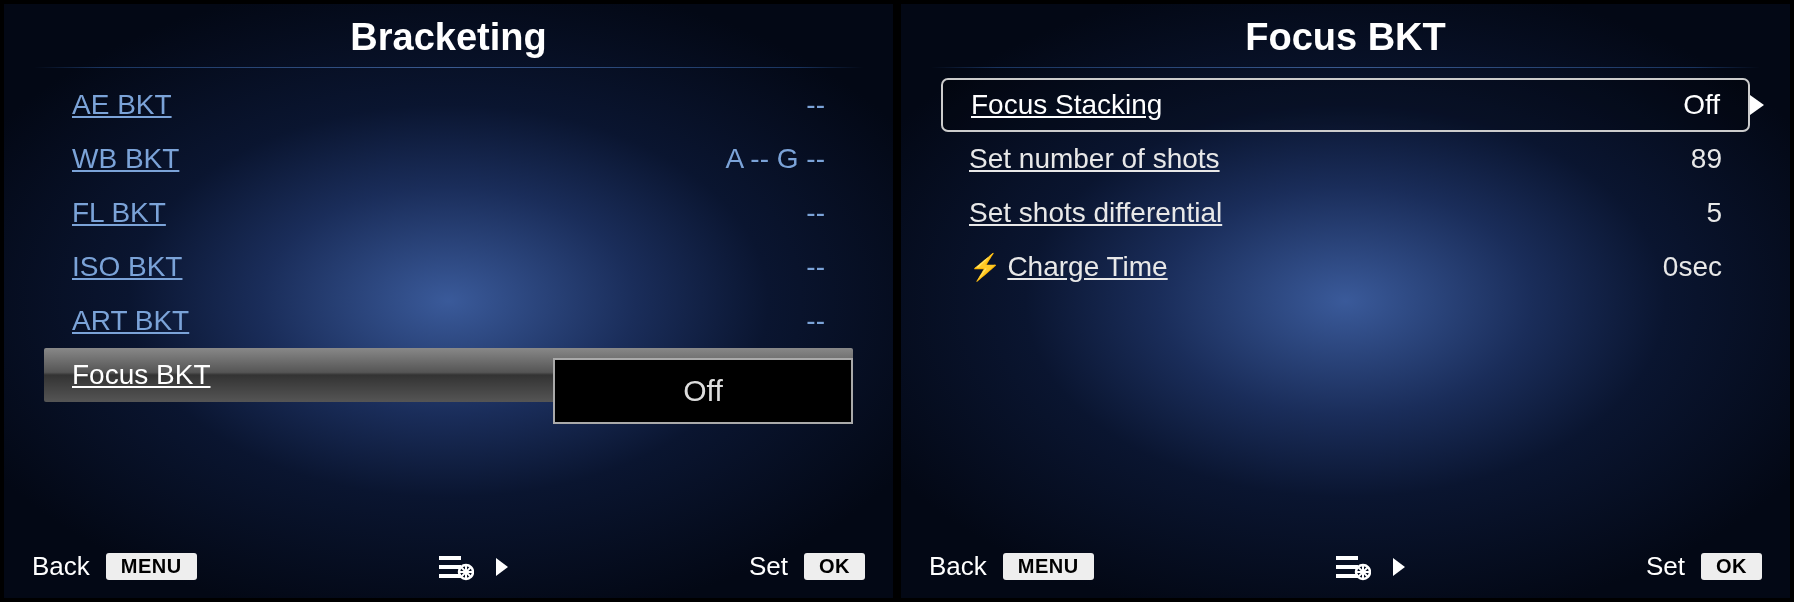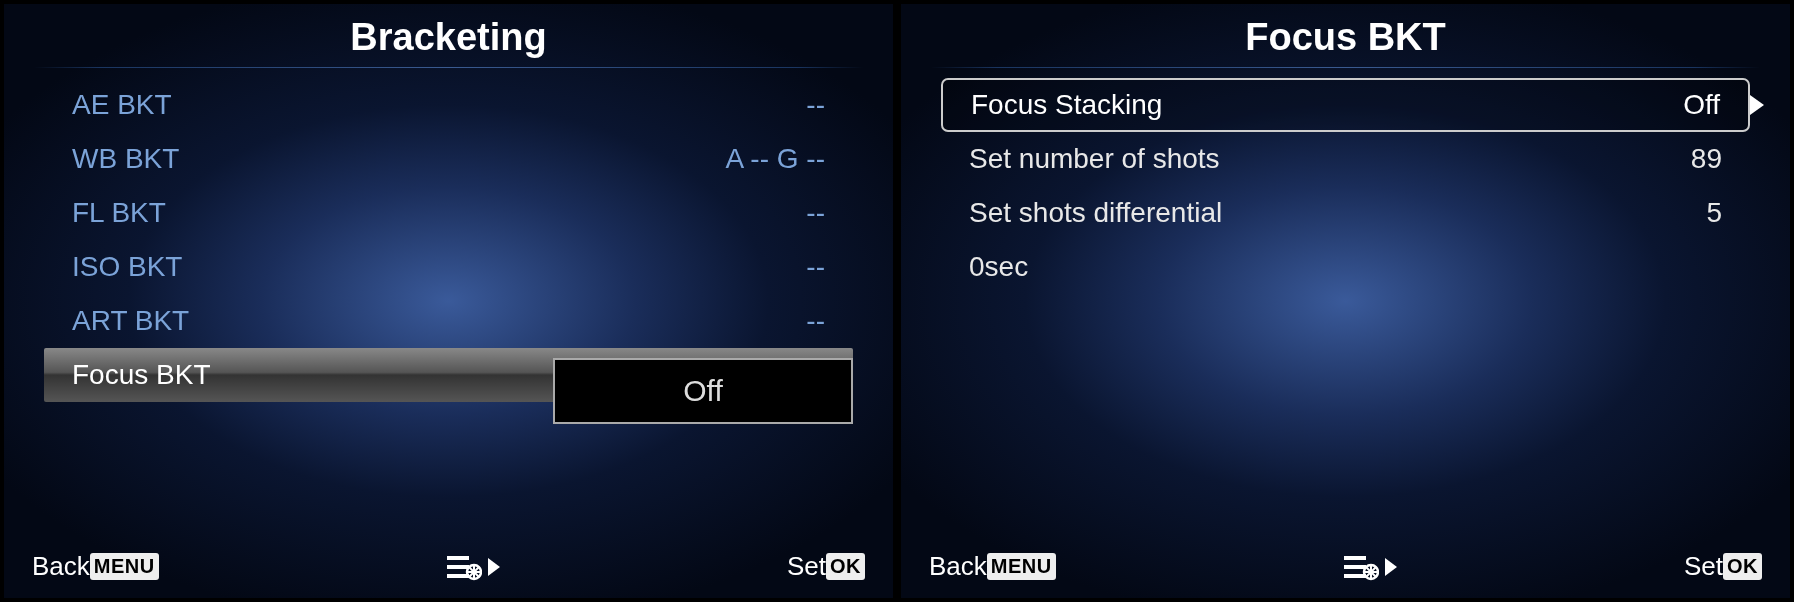--- a/index.html
+++ b/index.html
@@ -44,37 +44,37 @@
       height: 54px;
       padding: 0 28px;
       font-size: 28px;
       color: #7ba3d8;
     }
     .menu-item.selected {
       background: linear-gradient(180deg, #888 0%, #555 45%, #333 50%, #555 100%);
       color: #fff;
       border-radius: 2px;
     }
-    .menu-item .label { font-weight: normal; }
+    .menu-item .label { font-weight: normal; text-decoration: underline; }
     .menu-item .value { font-weight: normal; }
     .footer {
       display: flex;
       justify-content: space-between;
       align-items: center;
       padding: 12px 28px 16px 28px;
       font-size: 26px;
       color: #fff;
     }
-    .footer .group { display: flex; align-items: center; gap: 0; }
+    .footer .group { display: flex; align-items: center; gap: 16px; }
     .badge {
       background: #eee;
       color: #000;
       font-weight: bold;
       font-size: 20px;
-      padding: 2px 4px;
+      padding: 2px 15px;
       border-radius: 3px;
       letter-spacing: 0.5px;
     }
     .submenu-popup {
       position: absolute;
       right: 40px;
       top: 280px;
       width: 300px;
       background: #000;
       border: 2px solid #aaa;
@@ -213,20 +213,23 @@
     </div>
     <div class="menu-item menu-item-white">
       <span class="label">Set number of shots</span>
       <span class="value">89</span>
     </div>
     <div class="menu-item menu-item-white">
       <span class="label">Set shots differential</span>
       <span class="value">5</span>
     </div>
     <div class="menu-item menu-item-white">
+      <span class="label">
+        <span class="flash-icon">⚡</span><span>Charge Time</span>
+      </span>
       <span class="value">0sec</span>
     </div>
   </div>
   <div class="footer">
     <div class="group">
       <span>Back</span>
       <span class="badge">MENU</span>
     </div>
     <div class="group">
       <span class="settings-icon">

